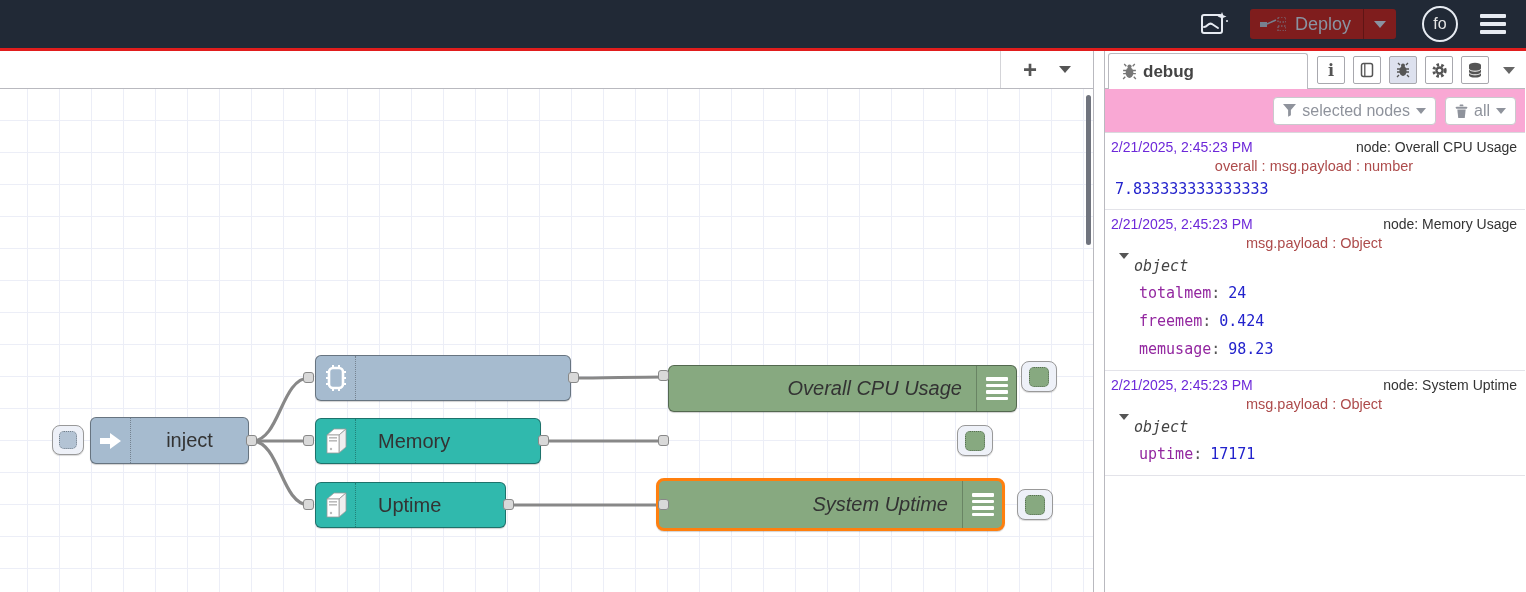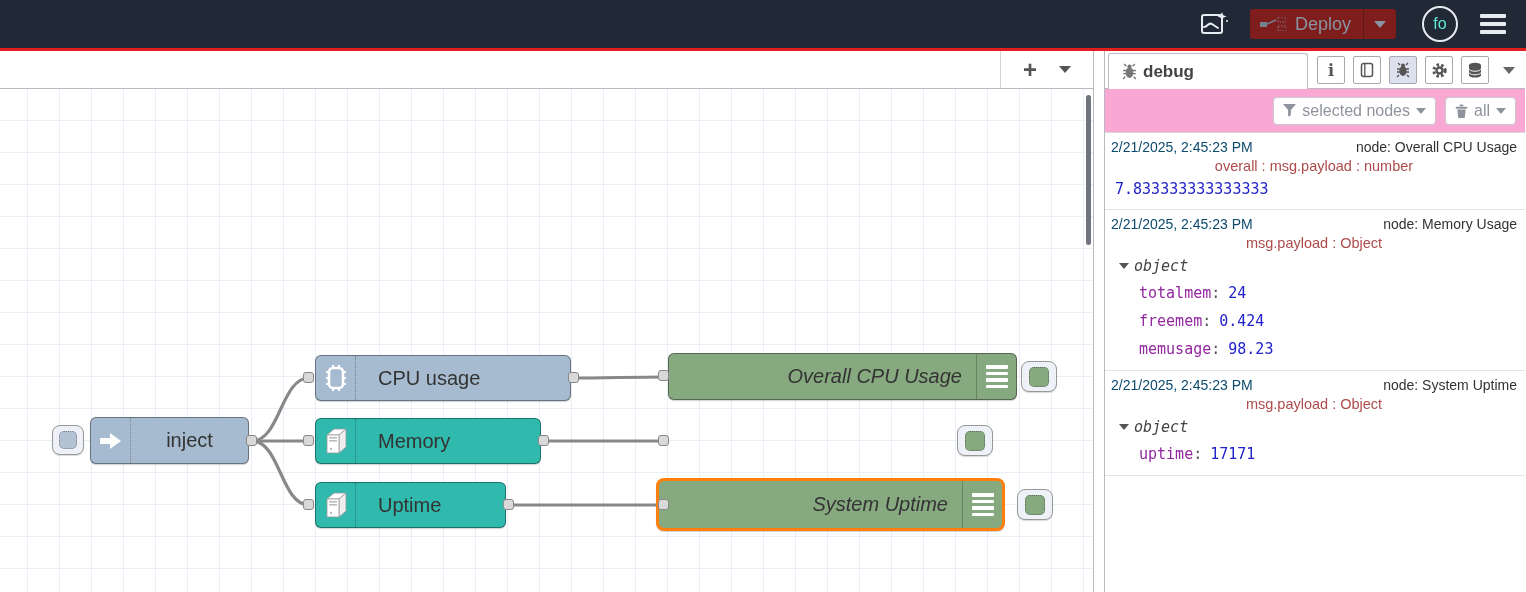--- a/index.html
+++ b/index.html
@@ -13,21 +13,21 @@
   .hdr-ico { color:#e7ebf2; display:flex; align-items:center; justify-content:center; cursor:pointer; }
   .ai-btn { width:42px; height:40px; margin-right:14px; }
   .deploy-btn { height:30px; background:#7f1d1d; border-radius:3px; display:flex;
     align-items:center; padding:0 10px; margin-right:26px; color:#8a93a1; }
   .deploy-btn .dp-label { font-size:18px; margin:0 12px 0 9px; }
   .deploy-caret { border-left:1px solid rgba(0,0,0,.25); padding-left:10px; height:100%;
     display:flex; align-items:center; }
   .tri-down { width:0; height:0; border-left:6px solid transparent; border-right:6px solid transparent;
     border-top:7px solid #8a93a1; }
   .avatar { width:36px; height:36px; border:2px solid #e7ebf2; border-radius:50%;
-    color:#5eead4; font-size:16px; display:flex; align-items:center; justify-content:center;
+    color:#e5e5e5; font-size:16px; display:flex; align-items:center; justify-content:center;
     margin-right:22px; cursor:pointer; }
   .burger { display:flex; flex-direction:column; gap:4px; cursor:pointer; }
   .burger span { width:26px; height:4px; background:#e7ebf2; border-radius:1px; }
 
   
   .main { display:flex; height:541px; }
   .workspace { width:1094px; border-right:1px solid #b9b9bf; display:flex; flex-direction:column; }
   .gutter { width:10px; background:#fff; }
   .sidebar { width:421px; border-left:1px solid #b9b9bf; display:flex; flex-direction:column; background:#fff; }
 
@@ -87,26 +87,26 @@
   .sb-toolbar { height:44px; background:#f9a8d4; border-bottom:1px solid #d9d9dd;
     display:flex; align-items:center; justify-content:flex-end; gap:9px; padding-right:9px; }
   .tb-btn { height:28px; background:#fff; border:1px solid #c9c9cd; border-radius:4px;
     display:flex; align-items:center; gap:6px; padding:0 9px; color:#8f939c; font-size:16px; cursor:pointer; }
   .tb-btn .tri { width:0; height:0; border-left:5px solid transparent; border-right:5px solid transparent;
     border-top:6px solid #8f939c; }
 
   .sb-messages { flex:1; overflow:hidden; background:#fff; }
   .msg { border-bottom:1px solid #e3e3e9; padding:4px 8px 7px 6px; }
   .msg-meta { display:flex; justify-content:space-between; align-items:baseline; font-size:14px; line-height:20px; }
-  .msg-ts { color:#0c4a6e; }
+  .msg-ts { color:#6d28d9; }
   .msg-src { color:#333; }
   .msg-path { font-size:14.5px; line-height:19px; color:#ad4b4b;text-align:center; }
   .msg-value { font-family:"DejaVu Sans Mono", monospace; font-size:15px; line-height:26px;
     color:#2222cc; padding-left:4px; }
-  .obj-row { display:flex; align-items:center; gap:5px; padding-left:8px; line-height:26px; }
+  .obj-row { display:flex; gap:5px; padding-left:8px; line-height:26px; }
   .obj-caret { width:0; height:0; border-left:5px solid transparent; border-right:5px solid transparent;
     border-top:6px solid #555; cursor:pointer; }
   .obj-word { font-family:"DejaVu Sans Mono", monospace; font-style:italic; font-size:15px; color:#444; }
   .field-row { padding-left:28px; line-height:28px; font-family:"DejaVu Sans Mono", monospace; font-size:15px; }
   .dbg-key { color:#9327a0; }
   .dbg-key::after { content:":"; color:#555; }
   .dbg-val { color:#2222cc; margin-left:8px; }
 </style>
 </head>
 <body>
@@ -184,21 +184,20 @@
           <svg width="24" height="30" viewBox="0 0 24 30" stroke="#fff" fill="none">
             <rect x="5" y="5" width="14" height="20" rx="4" stroke-width="2.6"></rect>
             <g stroke-width="2">
               <path d="M2 9 h3 M2 15 h3 M2 21 h3"></path>
               <path d="M19 9 h3 M19 15 h3 M19 21 h3"></path>
               <path d="M9 2 v3 M15 2 v3"></path>
               <path d="M9 25 v3 M15 25 v3"></path>
             </g>
           </svg>
         </div>
-        <div class="node-label lbl-left">CPU usage</div>
       </div>
       <div class="port" style="left:303px; top:283px;"></div>
       <div class="port" style="left:568px; top:283px;"></div>
 
       <div class="node n-os" style="left:315px; top:329px; width:226px; height:46px;">
         <div class="icon-region icon-left">
           <svg width="26" height="30" viewBox="0 0 26 30">
             <g stroke="#9a9a9a" stroke-width="0.8">
               <polygon points="4,9 11,3 23,3 16,9" fill="#fff"></polygon>
               <polygon points="16,9 23,3 23,21 16,27" fill="#efefef"></polygon>
@@ -225,21 +224,21 @@
             <rect x="6" y="11" width="8" height="1.6" fill="#bbb"></rect>
             <rect x="6" y="14" width="8" height="1.6" fill="#bbb"></rect>
             <circle cx="8" cy="23" r="1.2" fill="#bbb"></circle>
           </svg>
         </div>
         <div class="node-label lbl-left">Uptime</div>
       </div>
       <div class="port" style="left:303px; top:410px;"></div>
       <div class="port" style="left:503px; top:410px;"></div>
 
-      <div class="node n-debug" style="left:668px; top:264px; width:349px; height:47px;padding-left:37px;">
+      <div class="node n-debug" style="left:668px; top:276px; width:349px; height:47px;padding-left:37px;">
         <div class="node-label lbl-right">Overall CPU Usage</div>
         <div class="icon-region icon-right">
           <span class="dbg-lines">
               <span></span>
               <span></span>
               <span></span>
               <span></span>
             </span>
         </div>
       </div>

